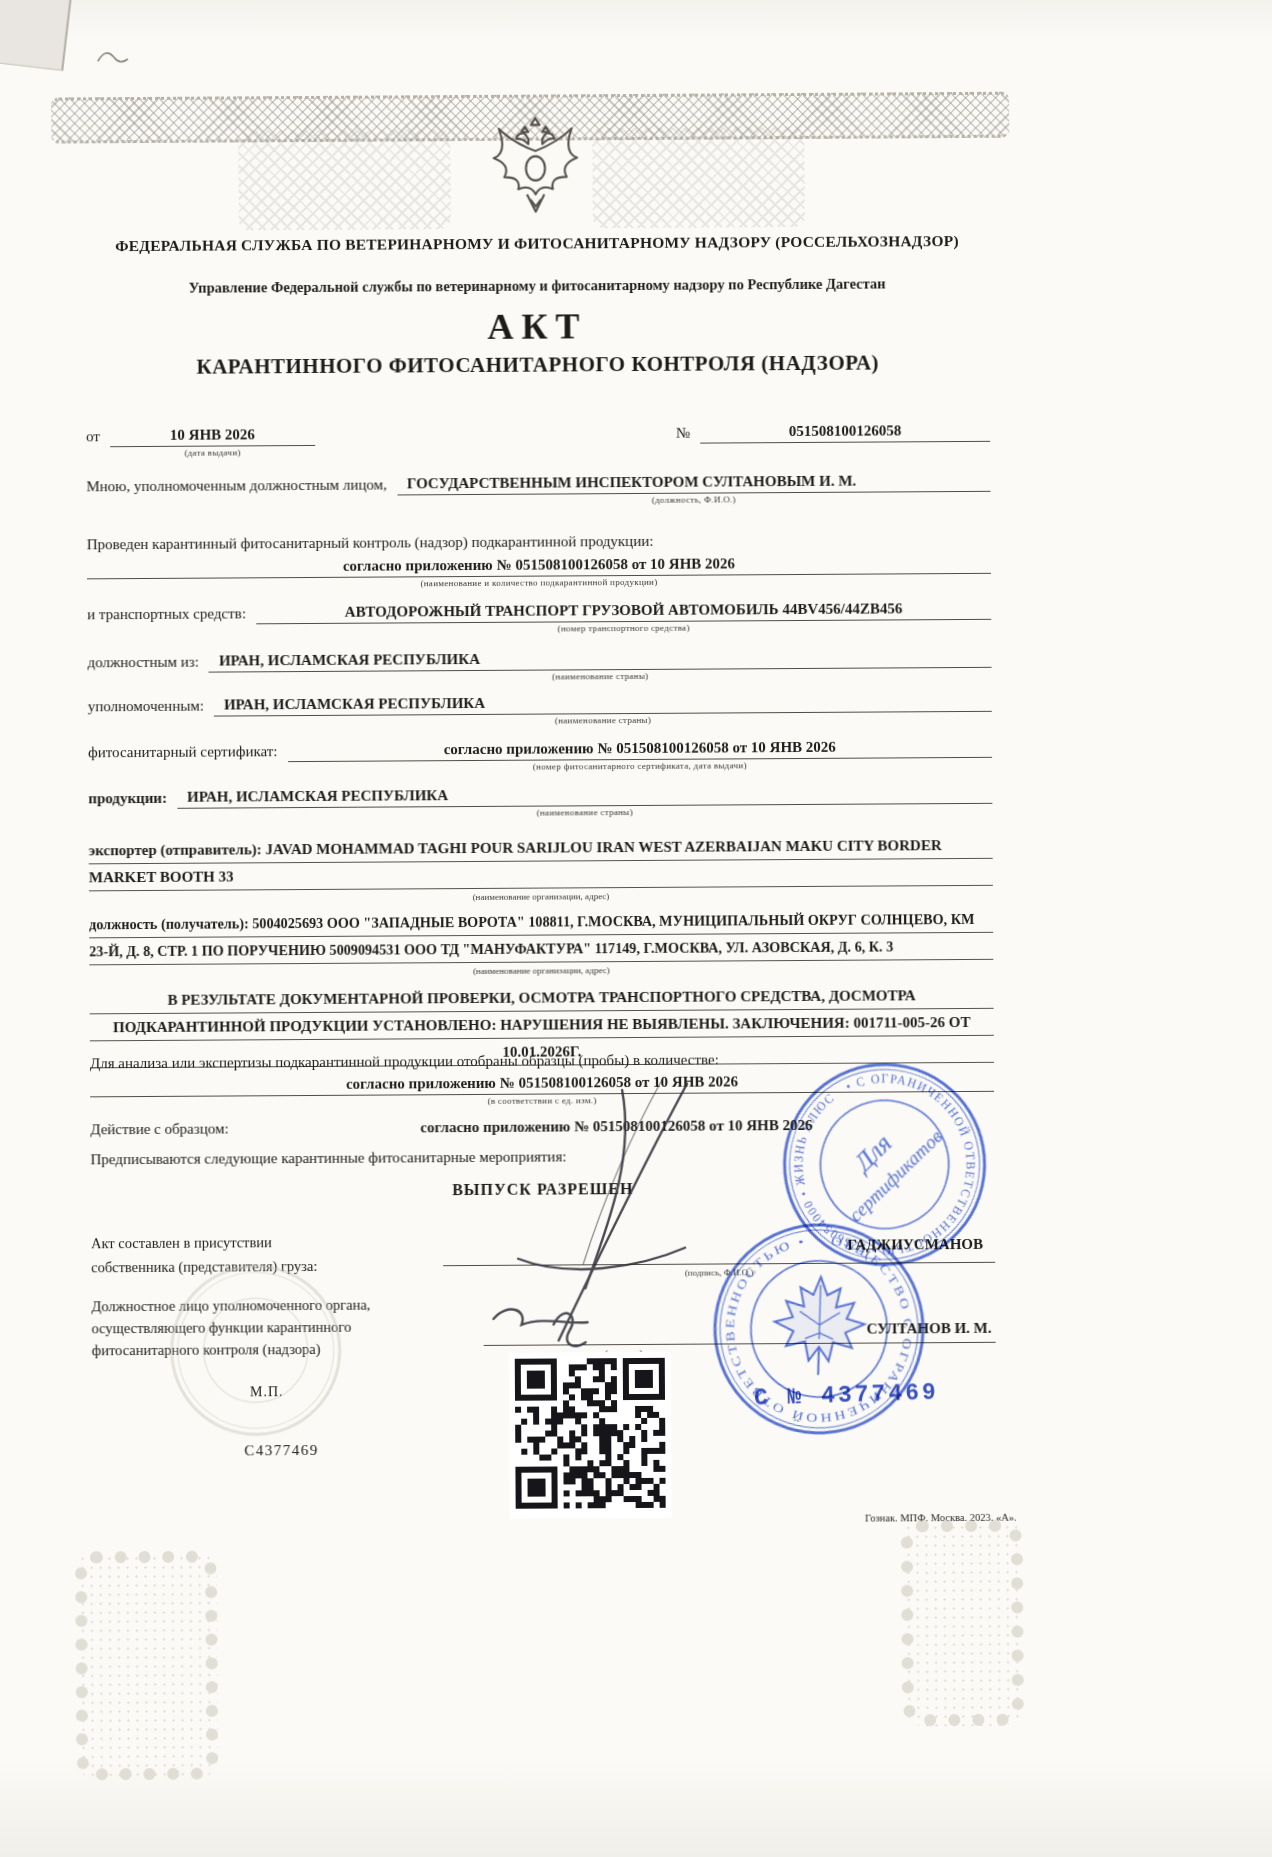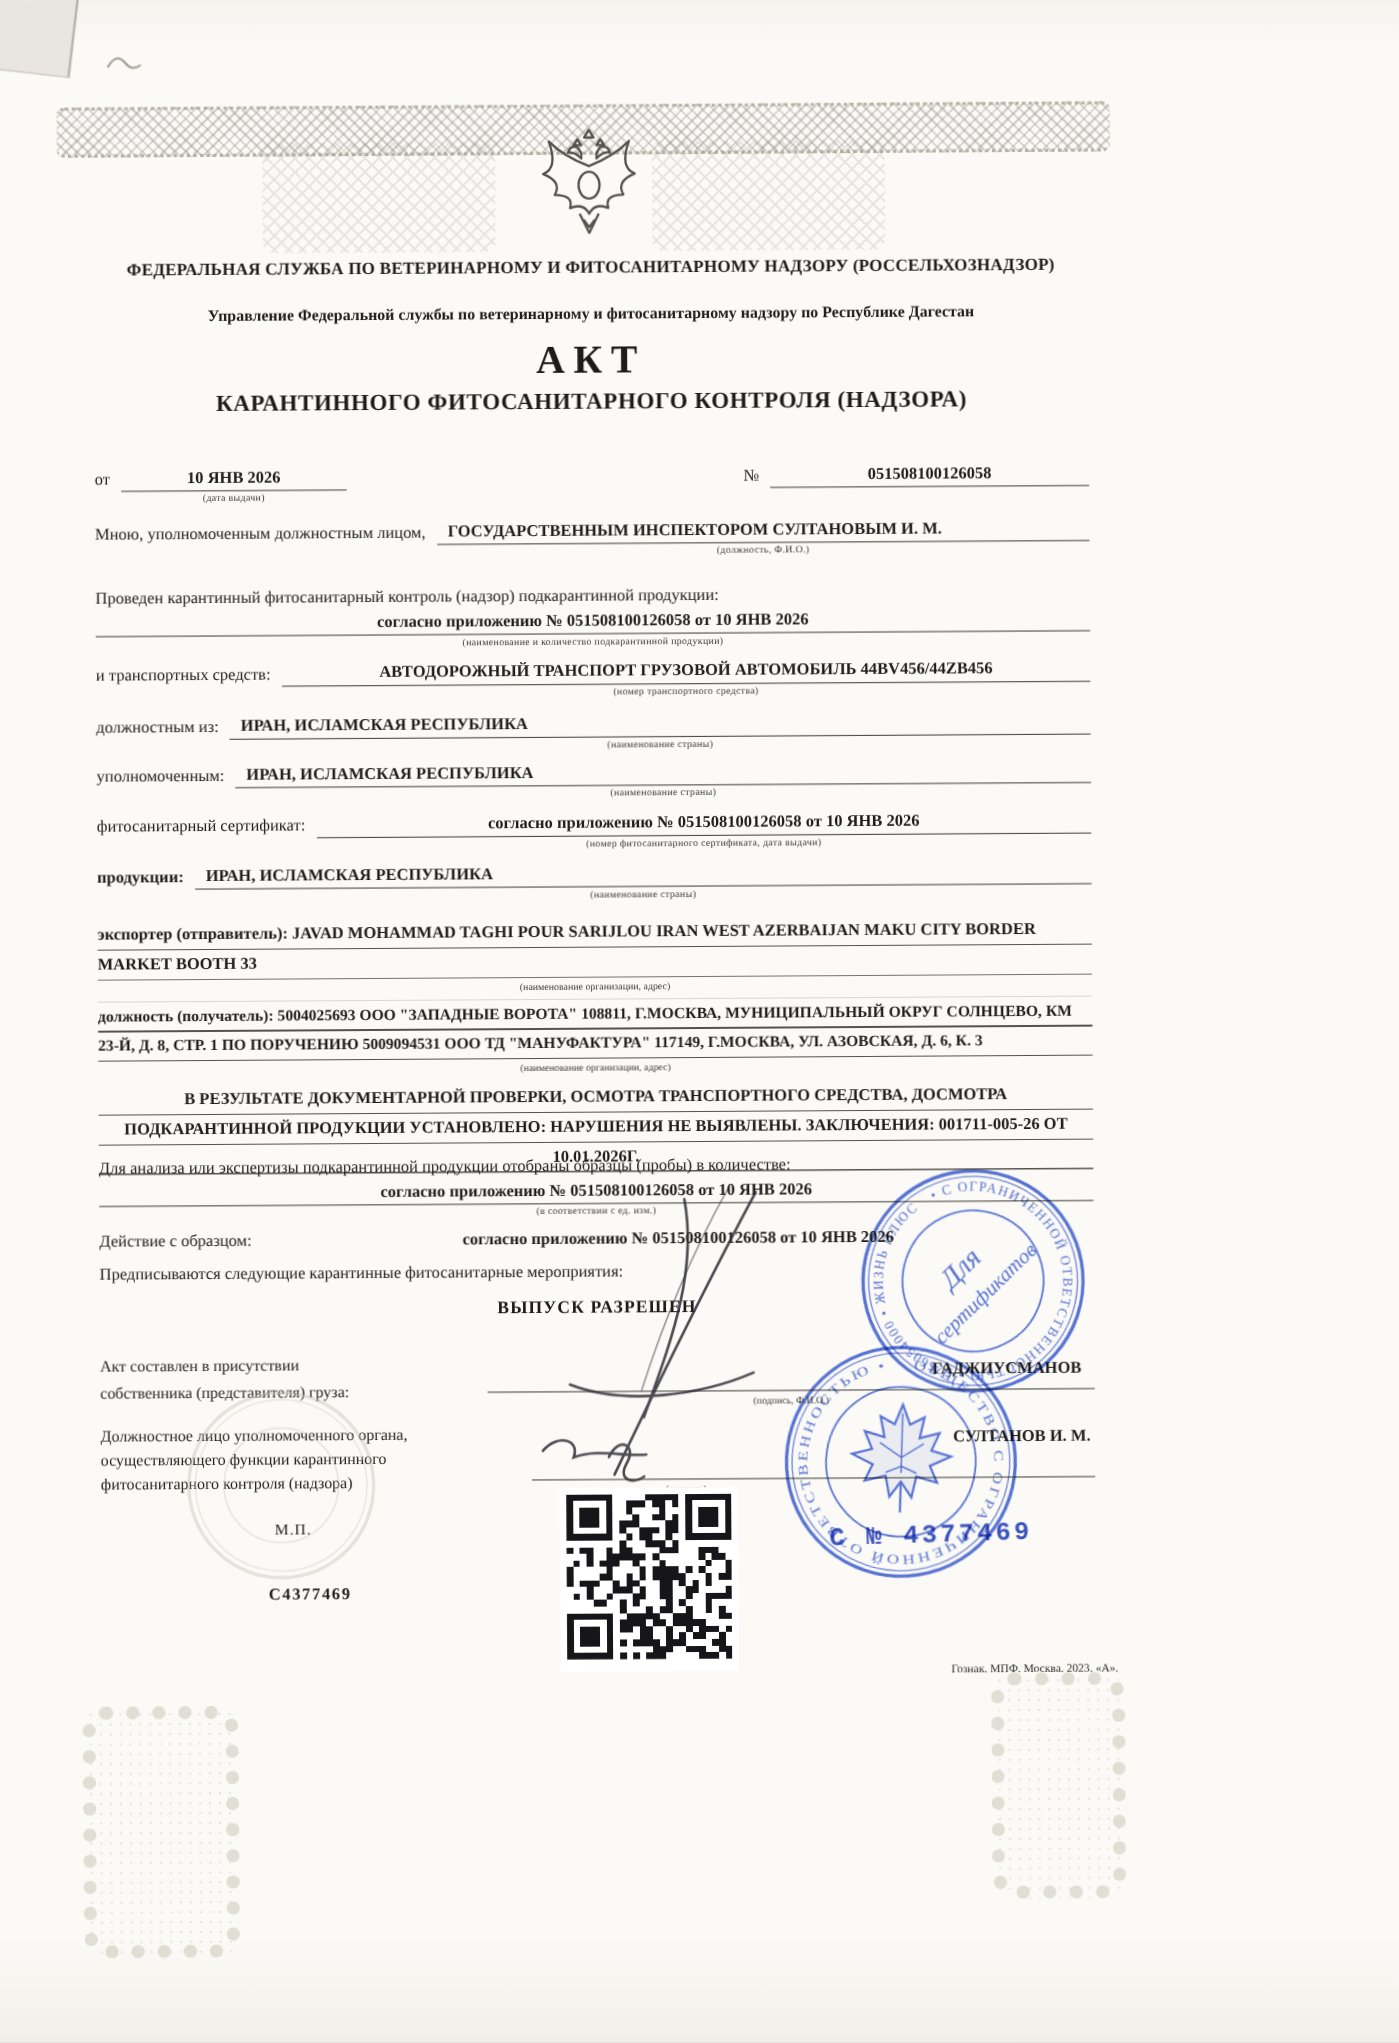--- a/index.html
+++ b/index.html
@@ -43,21 +43,21 @@
   .ruled{position:absolute;left:88px;width:904px;font-size:15px;font-weight:700;line-height:27px;
     background-image:repeating-linear-gradient(180deg, transparent 0 26px, #55534e 26px 27px);}
   .pcap{position:absolute;left:88px;width:904px;text-align:center;font-size:9px;color:#3a3936;}
 
   .sigline{position:absolute;border-bottom:1.2px solid #4f4d48;}
   .scap{position:absolute;text-align:center;font-size:9px;color:#3a3936;}
   .sname{position:absolute;font-weight:700;font-size:15px;}
   .olbl{font-size:14.5px;line-height:24px;}
 
   .mp{font-size:14px;letter-spacing:1px;}
-  .serial-left{font-size:15px;font-weight:700;letter-spacing:1.5px;}
+  .serial-left{font-size:15px;font-weight:400;letter-spacing:1.5px;}
   .serial-blue{font-family:"Liberation Mono", monospace;font-weight:700;font-size:23px;letter-spacing:3px;
     color:#2741b8;opacity:.92;transform:rotate(-1.5deg);mix-blend-mode:multiply;}
   .imprint{font-size:10.5px;color:#2b2a27;text-align:right;}
 
   .stamp{position:absolute;mix-blend-mode:multiply;opacity:.8;}
   .qr{position:absolute;background:#fff;padding:6px;}
   .lace{position:absolute;border:12px dotted #ccc6bb;border-radius:22px;opacity:.55;
     background-image:radial-gradient(#d3cec4 1.2px, transparent 1.4px);background-size:9px 9px;}
   .sigsvg{position:absolute;pointer-events:none;}
 </style>
@@ -201,21 +201,21 @@
     <div class="olbl">собственника (представителя) груза:</div>
     <div class="sigline" style="left:352px;right:0;top:36px"></div>
     <div class="scap" style="left:352px;right:0;top:40px">(подпись, Ф.И.О.)</div>
     <div class="sname" style="right:12px;top:10px">ГАДЖИУСМАНОВ</div>
   </div>
 
   <div class="abs" style="top:1292px;left:88px;width:904px;height:90px">
     <div class="olbl" style="width:370px;line-height:22px">Должностное лицо уполномоченного органа, осуществляющего функции карантинного фитосанитарного контроля (надзора)</div>
     <div class="sigline" style="left:392px;right:0;top:52px"></div>
     <div class="scap" style="left:392px;width:280px;top:56px">(подпись)</div>
-    <div class="sname" style="right:4px;top:8px">СУЛТАНОВ И. М.</div>
+    <div class="sname" style="right:4px;top:30px">СУЛТАНОВ И. М.</div>
   </div>
 
   <div class="abs mp" style="top:1382px;left:246px">М.П.</div>
 
   <svg class="abs" style="left:162px;top:1258px;opacity:.45" width="180" height="180">
     <circle cx="90" cy="90" r="84" fill="none" stroke="#c9c4ba" stroke-width="3"></circle>
     <circle cx="90" cy="90" r="78" fill="none" stroke="#cfcac0" stroke-width="1.2"></circle>
     <circle cx="90" cy="90" r="52" fill="none" stroke="#cfcac0" stroke-width="1.4"></circle>
   </svg>
 

